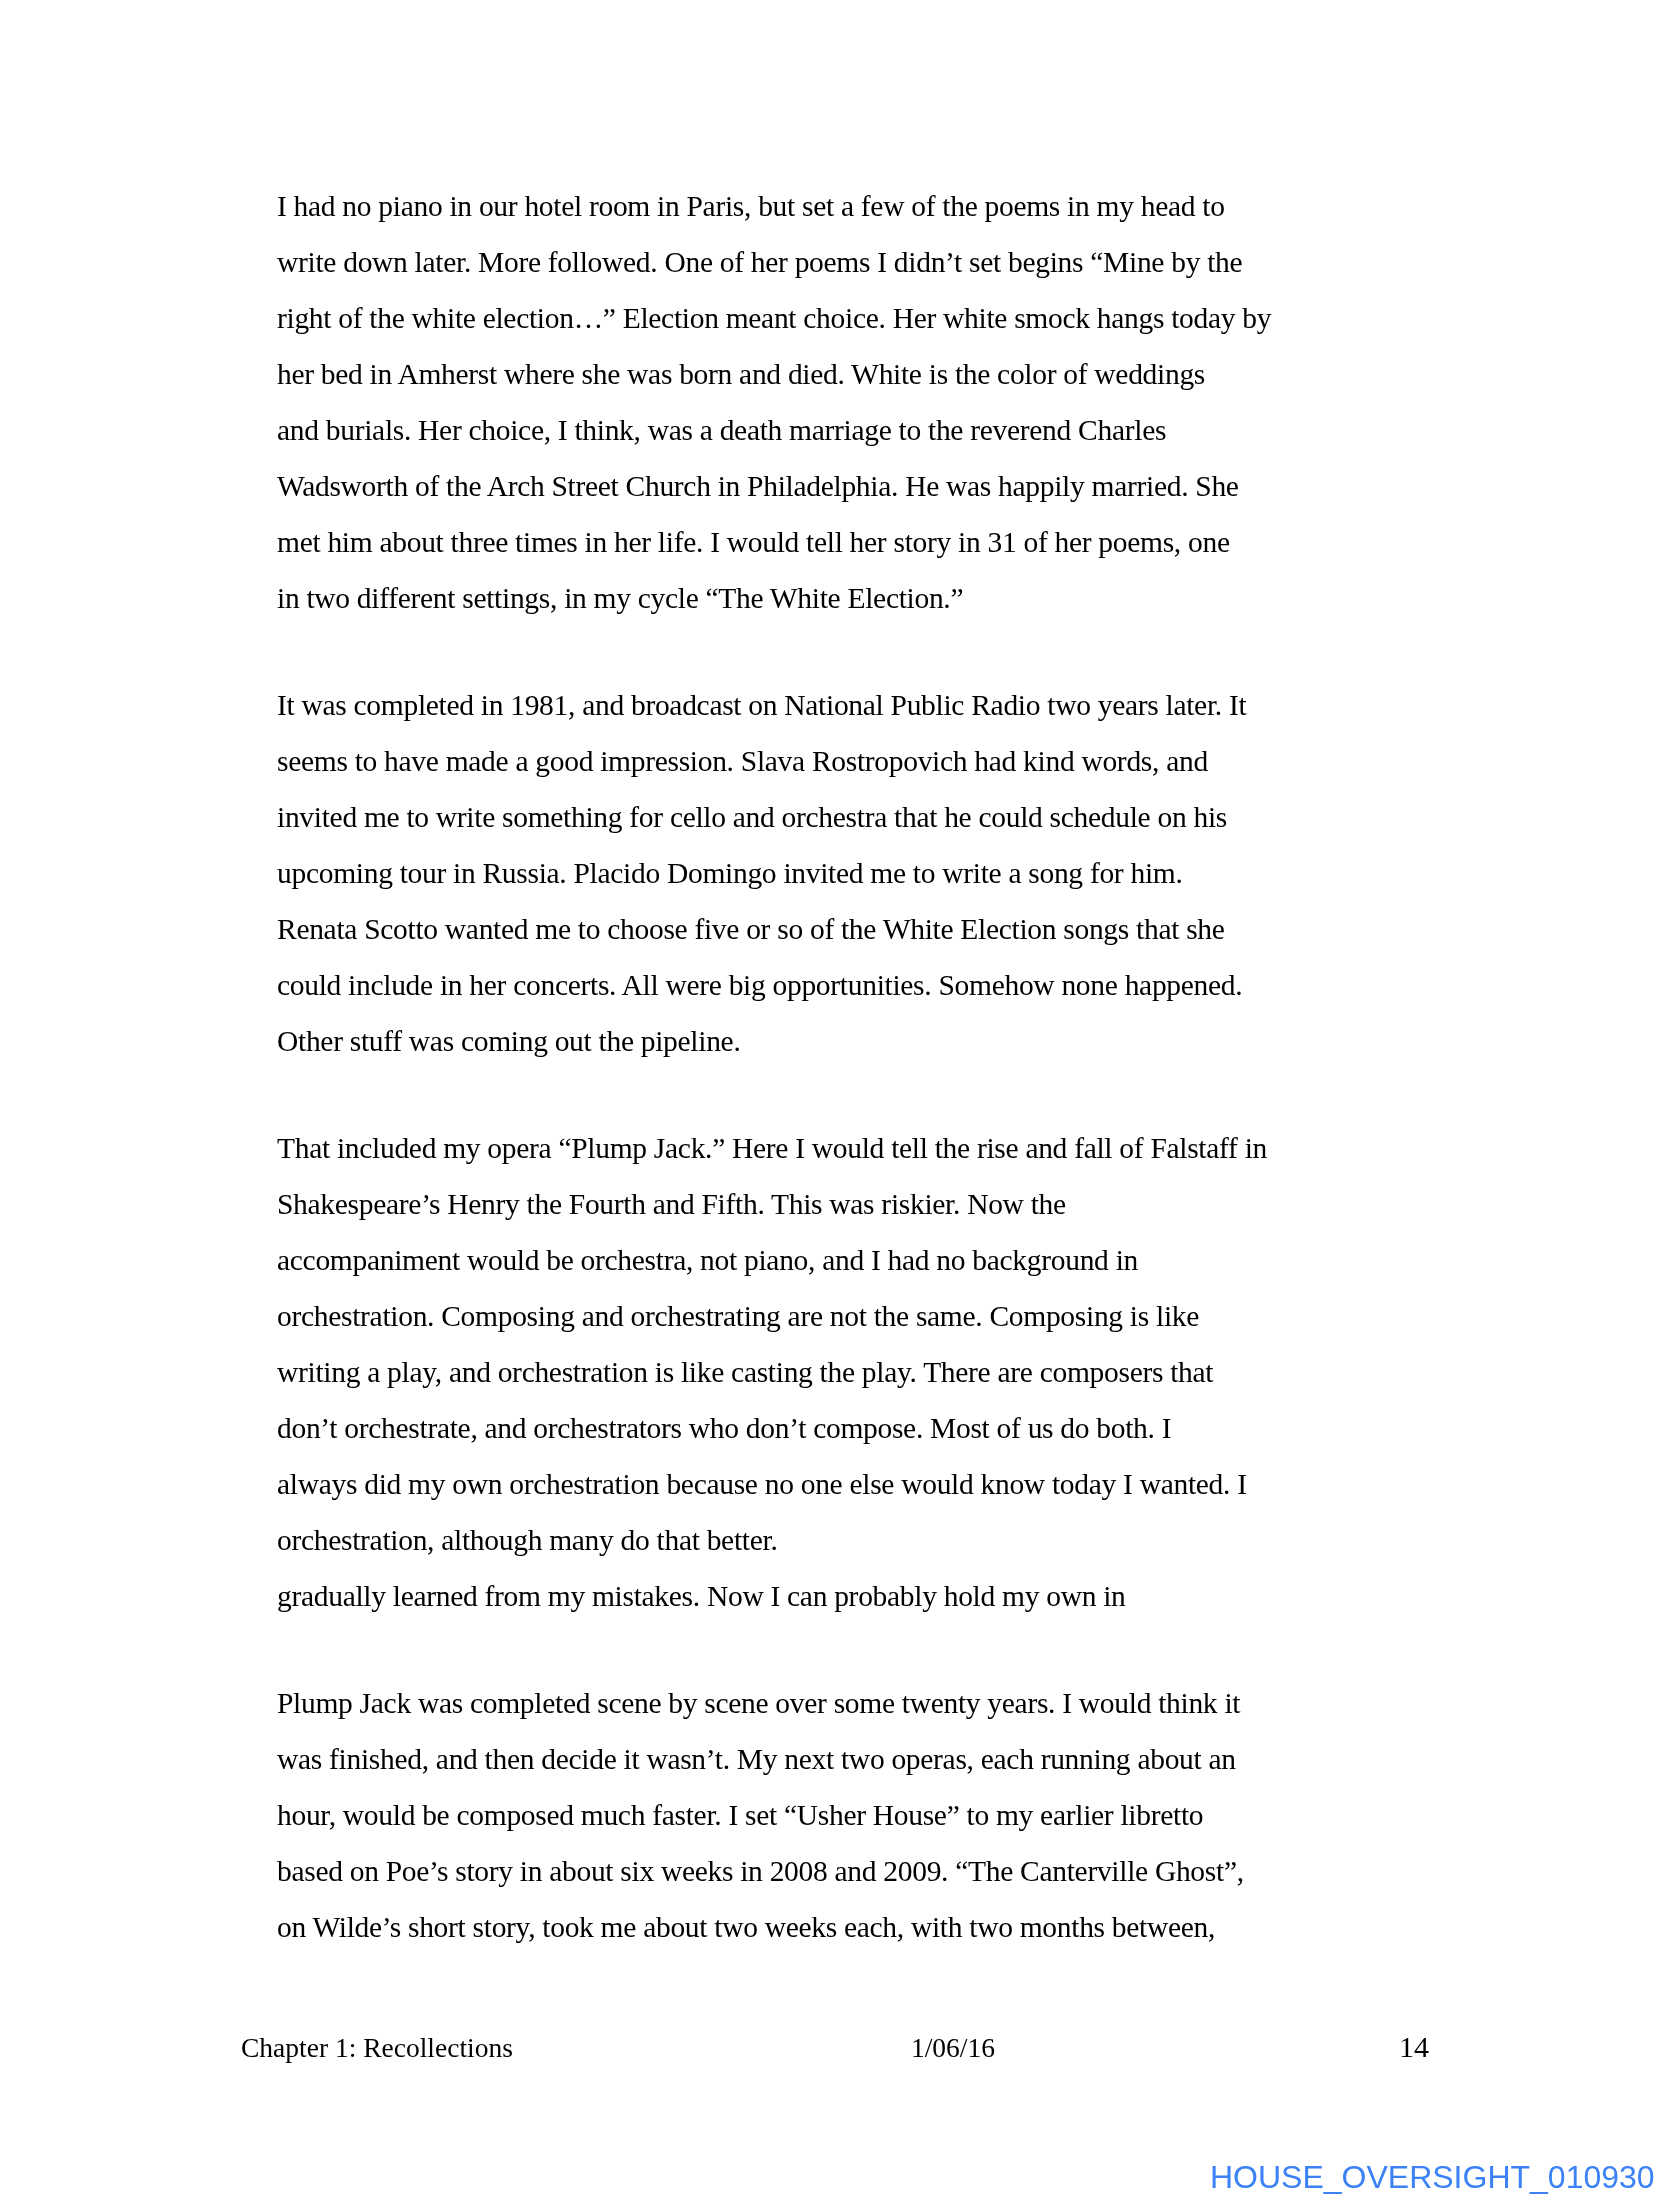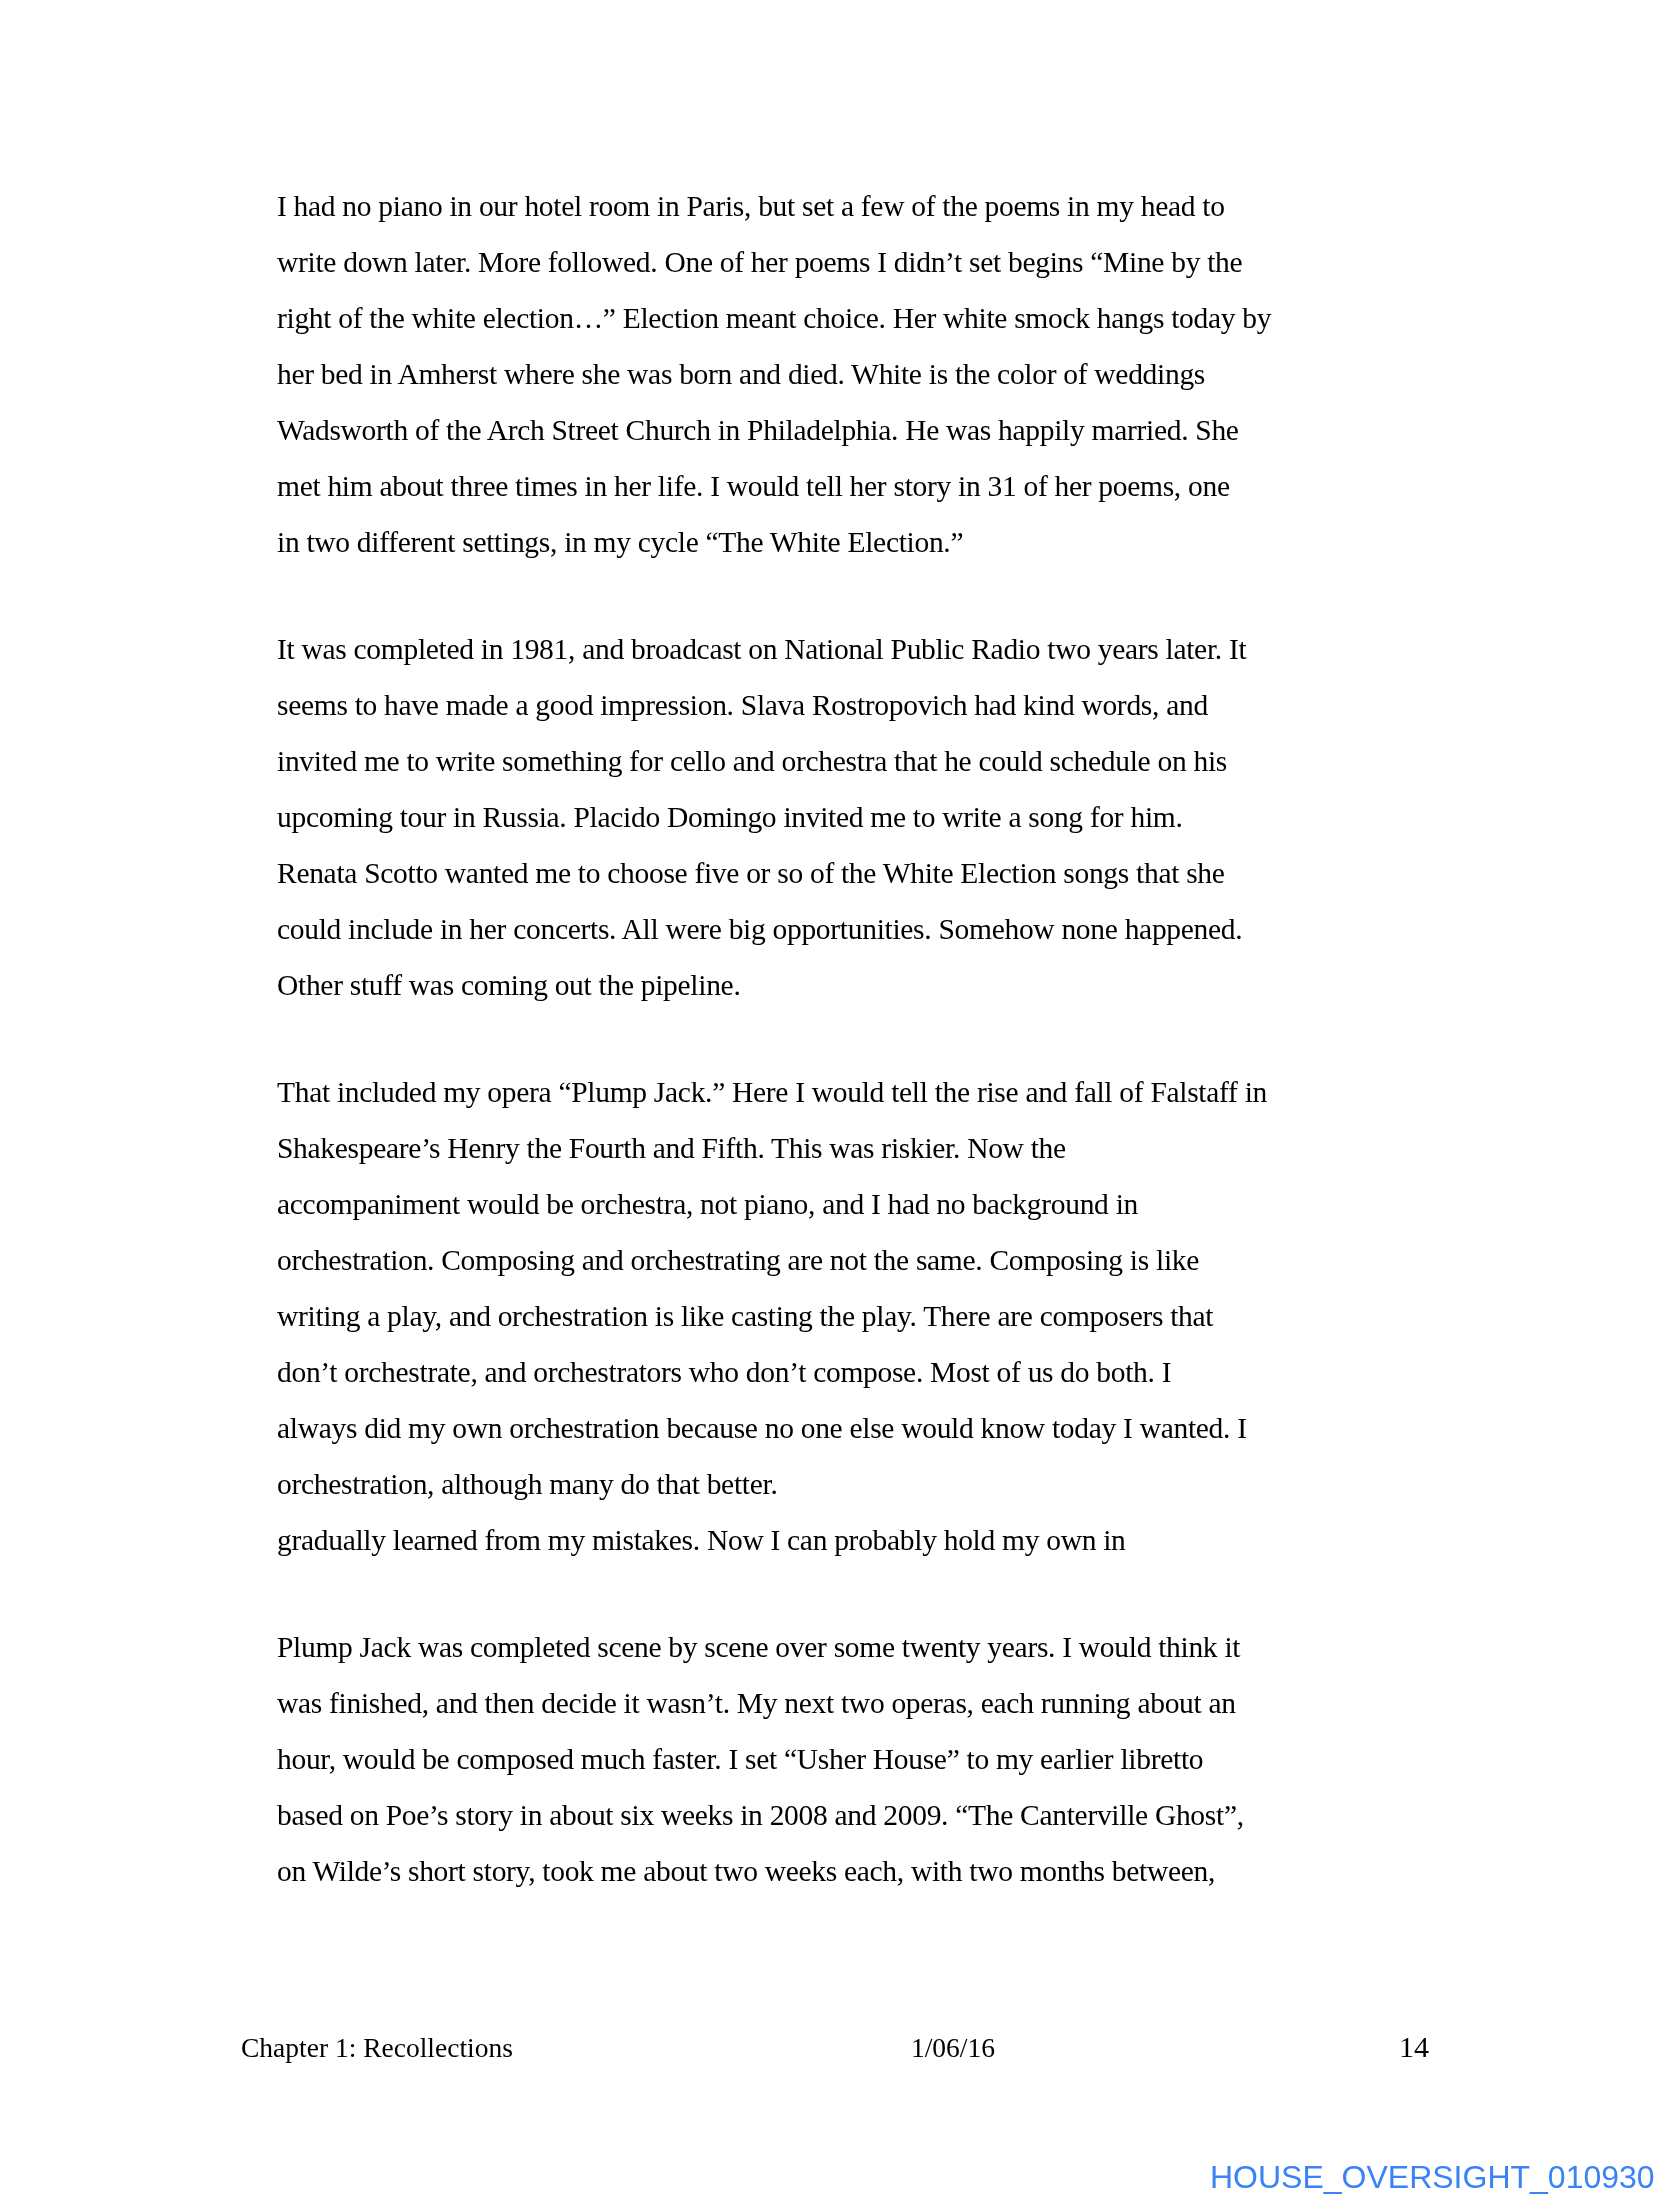--- a/index.html
+++ b/index.html
@@ -68,20 +68,21 @@
 
 <div class="page">
 
   <div class="content">
 
   <div class="para">
         <div class="line">I had no piano in our hotel room in Paris, but set a few of the poems in my head to</div>
         <div class="line">write down later. More followed. One of her poems I didn’t set begins “Mine by the</div>
         <div class="line">right of the white election…” Election meant choice. Her white smock hangs today by</div>
         <div class="line">her bed in Amherst where she was born and died. White is the color of weddings</div>
+        <div class="line">and burials. Her choice, I think, was a death marriage to the reverend Charles</div>
         <div class="line">Wadsworth of the Arch Street Church in Philadelphia. He was happily married. She</div>
         <div class="line">met him about three times in her life. I would tell her story in 31 of her poems, one</div>
         <div class="line">in two different settings, in my cycle “The White Election.”</div>
       </div>
       <div class="para">
         <div class="line">It was completed in 1981, and broadcast on National Public Radio two years later. It</div>
         <div class="line">seems to have made a good impression. Slava Rostropovich had kind words, and</div>
         <div class="line">invited me to write something for cello and orchestra that he could schedule on his</div>
         <div class="line">upcoming tour in Russia. Placido Domingo invited me to write a song for him.</div>
         <div class="line">Renata Scotto wanted me to choose five or so of the White Election songs that she</div>

